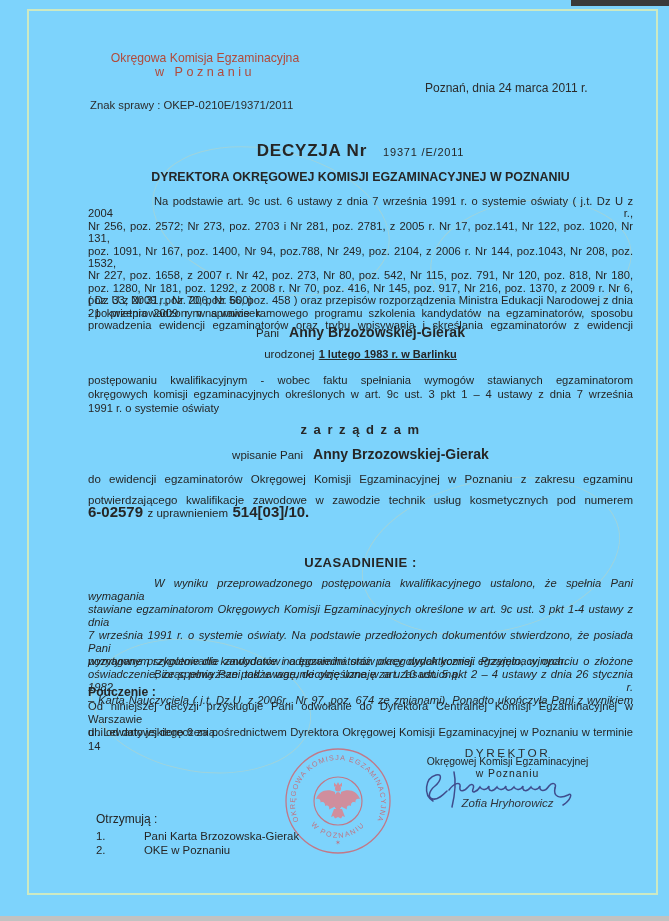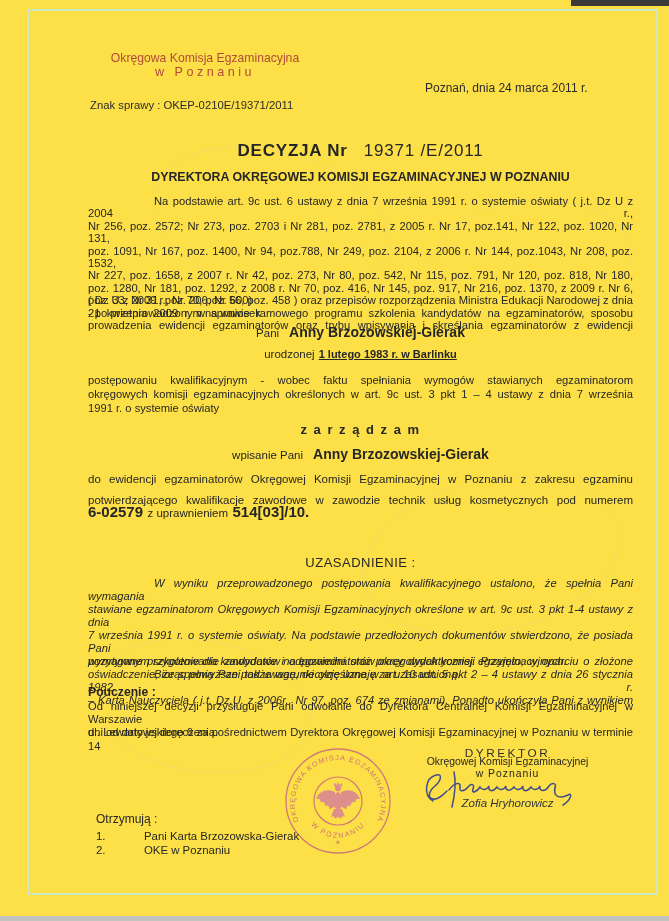--- a/index.html
+++ b/index.html
@@ -3,63 +3,63 @@
 <meta charset="utf-8">
 <style>
   html,body{margin:0;padding:0;}
   body{
     width:669px;height:921px;
     font-family:"Liberation Sans","DejaVu Sans",sans-serif;
     background:#ffffff;
   }
   #page{
     position:relative;width:669px;height:921px;overflow:hidden;
-    background:#fde047;color:#262626;
+    background:#7dd3fc;color:#262626;
   }
   
   .wm{position:absolute;border:1px solid rgba(224,212,158,.33);border-radius:50%;pointer-events:none;}
   
   .scan-top{position:absolute;top:0;right:0;width:98px;height:6px;background:#3a3a3a;}
   .scan-bottom{position:absolute;bottom:0;left:0;width:669px;height:5px;background:#c2c2c1;}
   
   .frame{position:absolute;left:27px;top:9px;width:627px;height:882px;border:2px solid #cde9c2;}
 
   .abs{position:absolute;}
   .letterhead{left:93px;top:51px;width:224px;text-align:center;color:#b14a3a;}
   .lh1{font-size:12.2px;line-height:14px;}
   .lh2{font-size:12.6px;line-height:14px;letter-spacing:3.5px;}
   .lh3{font-size:11.2px;line-height:14px;letter-spacing:.6px;}
   .znak{left:90px;top:99px;font-size:11.3px;color:#2b2b2b;}
   .dateline{left:425px;top:81px;font-size:12px;color:#2b2b2b;}
 
   .col{left:88px;width:545px;}
   .title-line{top:141px;text-align:center;letter-spacing:.8px;}
   .title-bold{font-weight:bold;font-size:17px;}
-  .title-num{font-size:17px;margin-left:16px;}
+  .title-num{font-size:11px;margin-left:16px;}
   .subtitle{top:170px;text-align:center;font-weight:bold;font-size:12.4px;}
 
   .body-text{font-size:11.2px;line-height:12.4px;}
   .jline{text-align:justify;text-align-last:justify;}
   .lline{text-align:left;}
   .indent-first div:first-of-type{text-indent:66px;}
 
   .legal{top:195px;}
   .center-line{text-align:center;}
   .pani-line{top:324px;font-size:11.5px;}
   .name-bold{font-weight:bold;font-size:14px;margin-left:10px;}
   .born-line{top:348px;font-size:11.5px;}
   .born-bold{font-weight:bold;font-size:11px;margin-left:4px;text-decoration:underline;}
   .qualif{top:374px;line-height:13.8px;}
   .zarzadzam{top:422px;text-align:center;font-weight:bold;font-size:13px;letter-spacing:1.5px;}
   .wpisanie{top:446px;font-size:11.5px;}
   .entry{top:469px;font-size:11.5px;line-height:20.5px;}
   .entry-num{font-weight:bold;font-size:15px;}
   .entry-mid{font-size:11.5px;}
 
-  .uzas-head{top:555px;text-align:center;font-weight:normal;font-size:13px;letter-spacing:.5px;}
+  .uzas-head{top:555px;text-align:center;font-weight:bold;font-size:13px;letter-spacing:.5px;}
   .uzas{top:577px;font-style:italic;line-height:13px;}
   .uzas-close{text-indent:66px;}
 
   .pouczenie-head{top:685px;font-weight:bold;font-size:12.2px;}
   .pouczenie{top:700px;line-height:13.2px;}
 
   .sig-title{left:415px;top:746px;width:185px;text-align:center;font-size:11.8px;letter-spacing:2.5px;color:#2e2e2e;}
   .sig-org1{left:415px;top:756px;width:185px;text-align:center;font-size:10.4px;}
   .sig-org2{left:415px;top:768px;width:185px;text-align:center;font-size:10.4px;letter-spacing:1px;}
   .sig-svg{left:421px;top:769px;}

